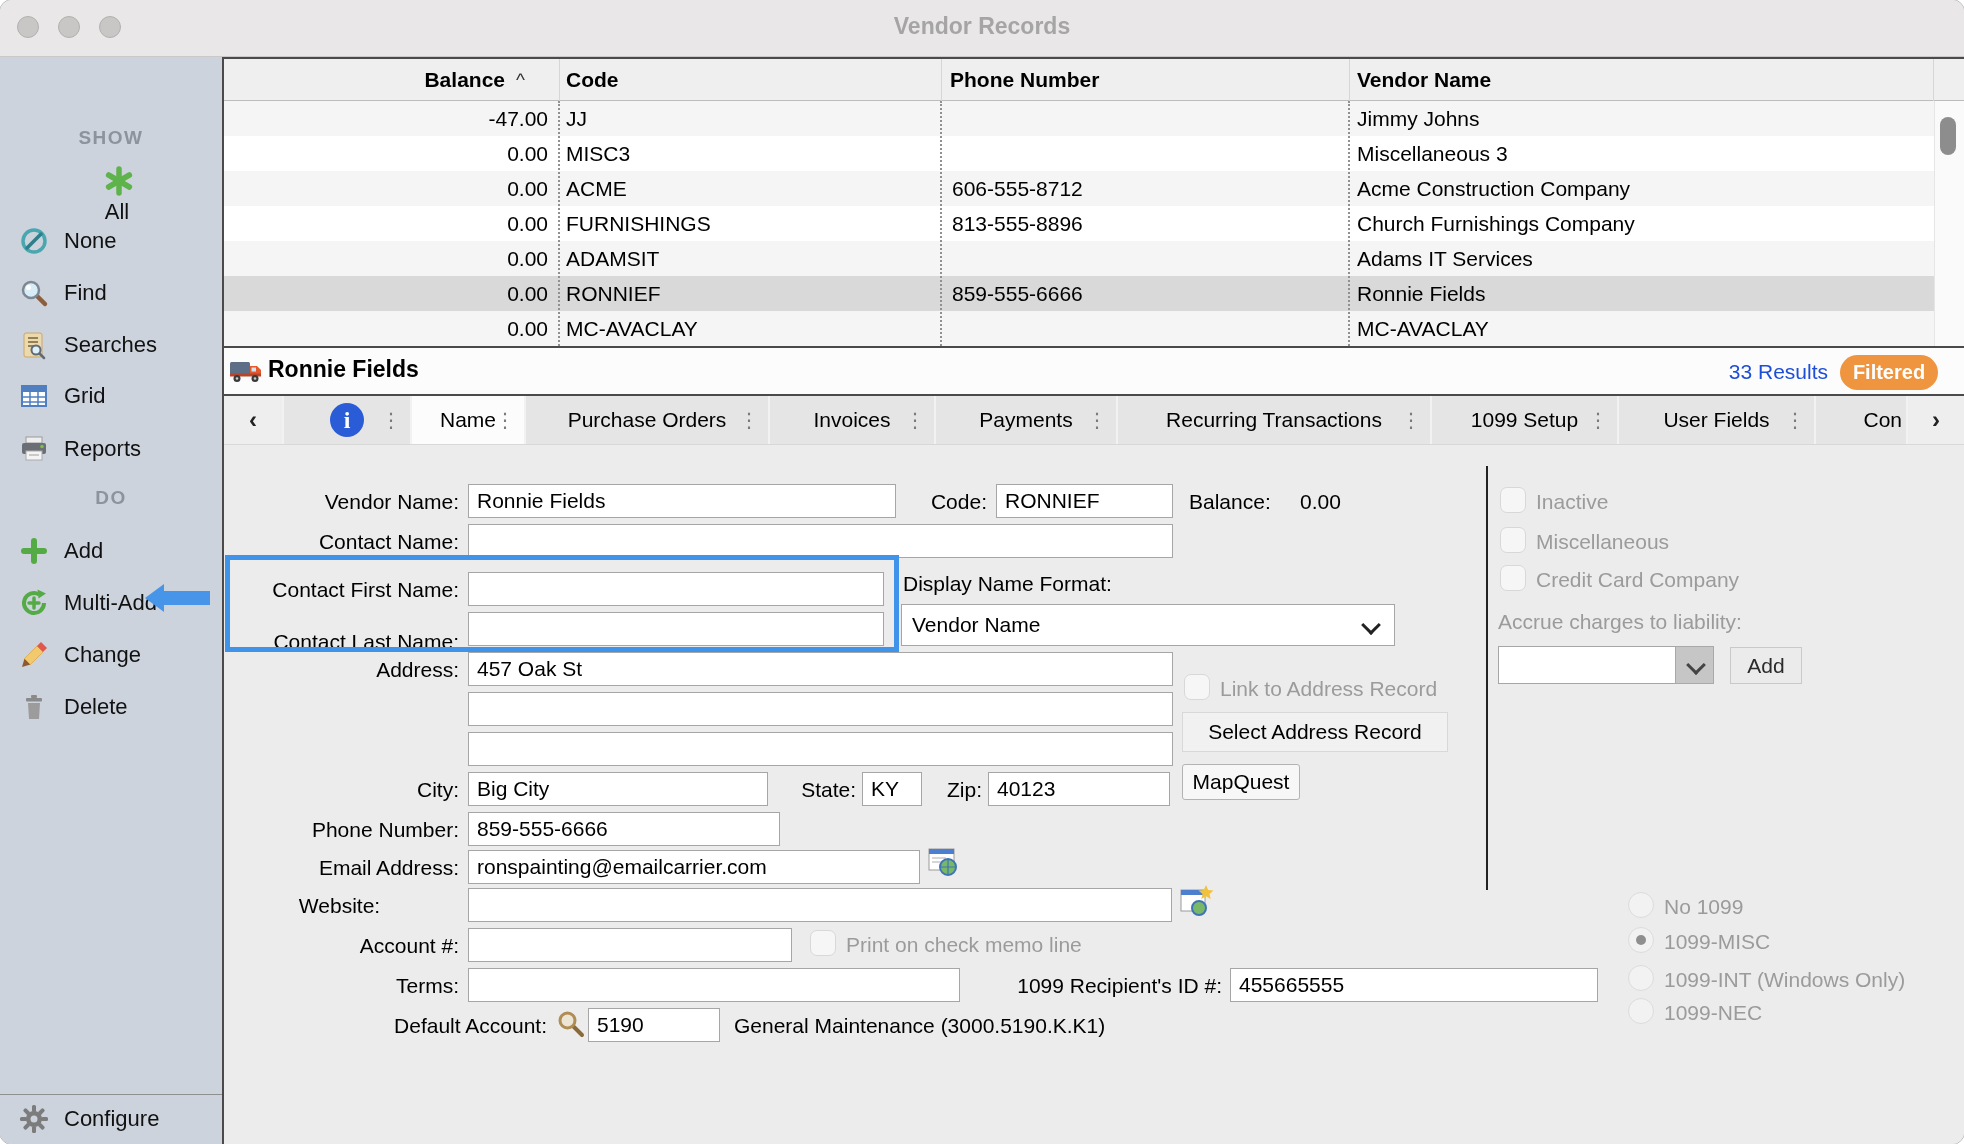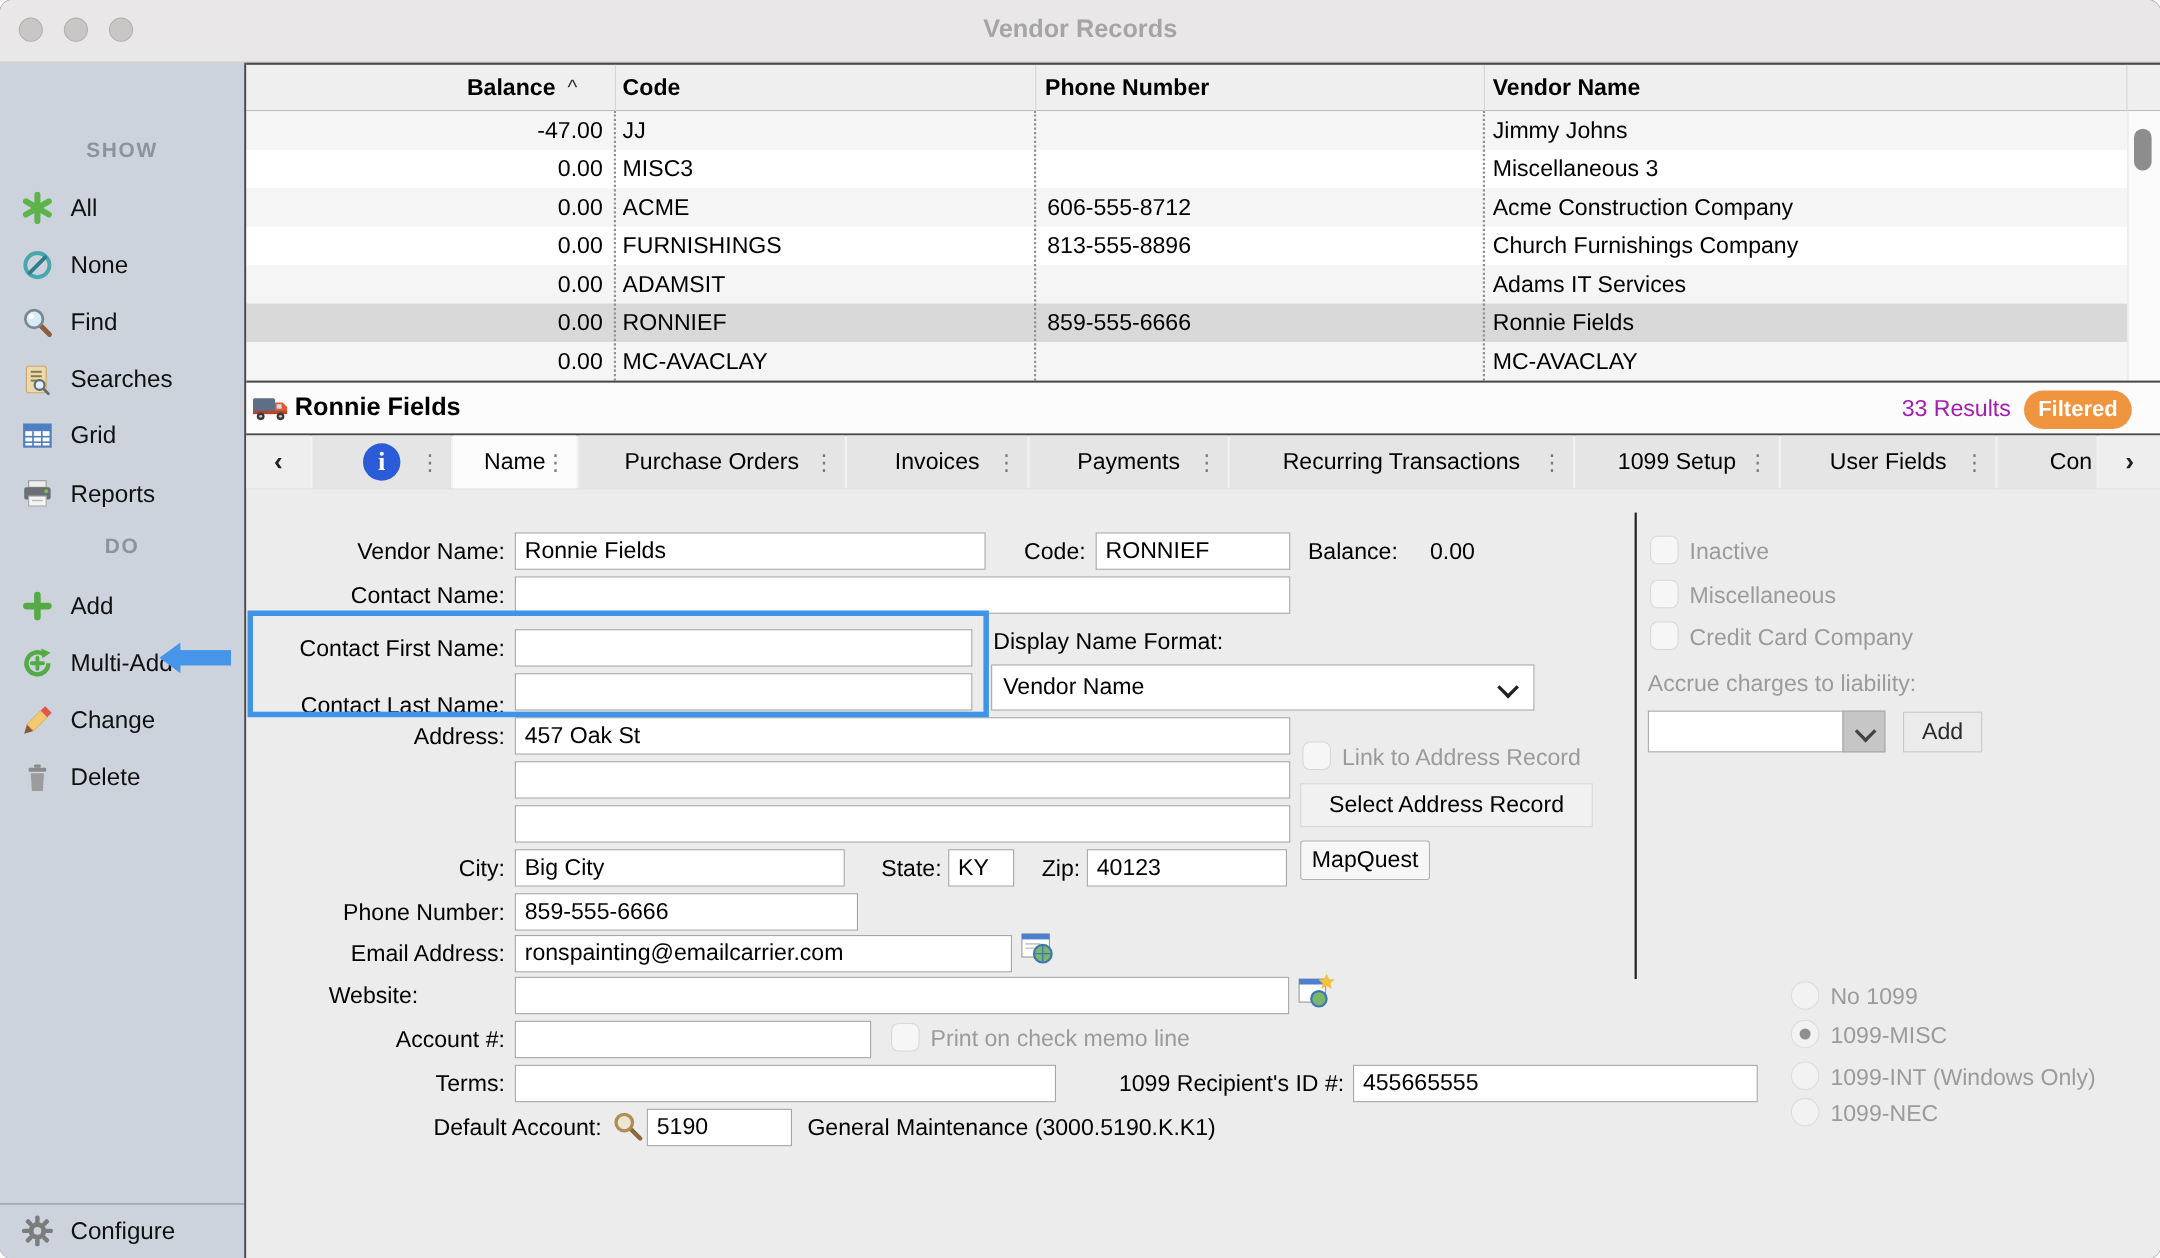--- a/index.html
+++ b/index.html
@@ -30,21 +30,21 @@
   .trow{position:absolute;left:224px;width:1710px;height:35px;}
   .row-light{background:#f5f5f6;} .row-white{background:#ffffff;} .row-sel{background:#d9d9d9;}
   .cell{position:absolute;top:0;height:35px;line-height:35px;font-size:21px;color:#000;white-space:nowrap;overflow:hidden;}
   .dotsep{position:absolute;top:101px;height:245px;width:0;border-left:2px dotted #909090;}
   .sb-track{position:absolute;left:1934px;top:101px;width:30px;height:245px;background:#fafafa;border-left:1px solid #e5e5e5;box-sizing:border-box;}
   .sb-thumb{position:absolute;left:1940px;top:117px;width:16px;height:38px;background:#8d8d8d;border-radius:8px;}
 
   
   .dethdr{position:absolute;left:224px;top:348px;width:1740px;height:46px;background:#fcfcfc;}
   .detname{position:absolute;left:268px;top:356px;font-size:23px;font-weight:bold;color:#000;}
-  .results{position:absolute;left:1660px;top:360px;width:168px;text-align:right;font-size:21px;color:#a21caf;}
+  .results{position:absolute;left:1660px;top:360px;width:168px;text-align:right;font-size:21px;color:#1d4ed8;}
   .badge{position:absolute;left:1840px;top:355px;width:98px;height:35px;border-radius:18px;background:#f0953f;color:#fff;font-size:20px;font-weight:bold;display:flex;align-items:center;justify-content:center;}
 
   
   .tabbar{position:absolute;left:224px;top:396px;width:1740px;height:48px;background:#f2f2f2;border-bottom:1px solid #d8d8d8;box-sizing:content-box;}
   .tabsec{position:absolute;top:396px;height:48px;display:flex;align-items:center;justify-content:center;font-size:21px;color:#000;}
   .tab-gray{background:#e5e5e5;} .tab-lite{background:#eeeeee;} .tab-sel{background:#fcfcfc;}
   .tabdots{position:absolute;right:9px;top:0;height:48px;line-height:48px;font-size:20px;color:#7a7a7a;font-family:"DejaVu Sans",sans-serif;}
   .chevtxt{font-size:24px;color:#222;font-weight:bold;}
   .infocirc{width:34px;height:34px;border-radius:50%;background:#2b5cd7;color:#fff;display:flex;align-items:center;justify-content:center;font-family:"Liberation Serif",serif;font-weight:bold;font-size:24px;}
 
@@ -76,21 +76,21 @@
   <div class="titlebar">
     <div class="light" style="left:17px;"></div>
     <div class="light" style="left:58px;"></div>
     <div class="light" style="left:99px;"></div>
     <div class="wtitle">Vendor Records</div>
   </div>
 
   <div class="sidebar">
     <div class="side-hdr" style="top:70px;">SHOW</div>
 
-    <div class="side-item" style="top:106px;">
+    <div class="side-item" style="top:106px;flex-direction:column;">
       <span class="side-ico">
         <svg width="30" height="30">
             <g stroke="#5eb34b" stroke-width="5.5" stroke-linecap="round">
               <line x1="15" y1="3" x2="15" y2="27"></line>
               <line x1="4.6" y1="9" x2="25.4" y2="21"></line>
               <line x1="4.6" y1="21" x2="25.4" y2="9"></line>
             </g>
           </svg>
       </span>
       <span class="side-lbl">All</span>

